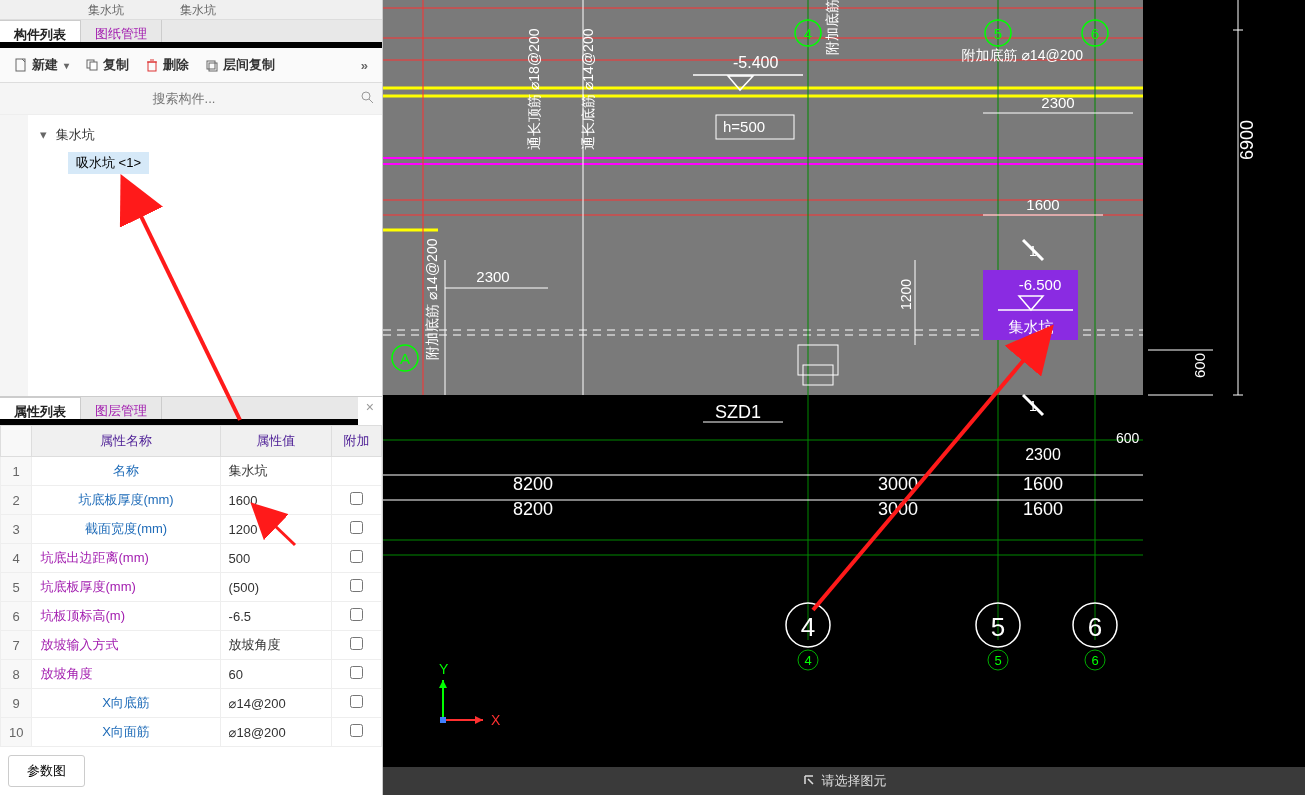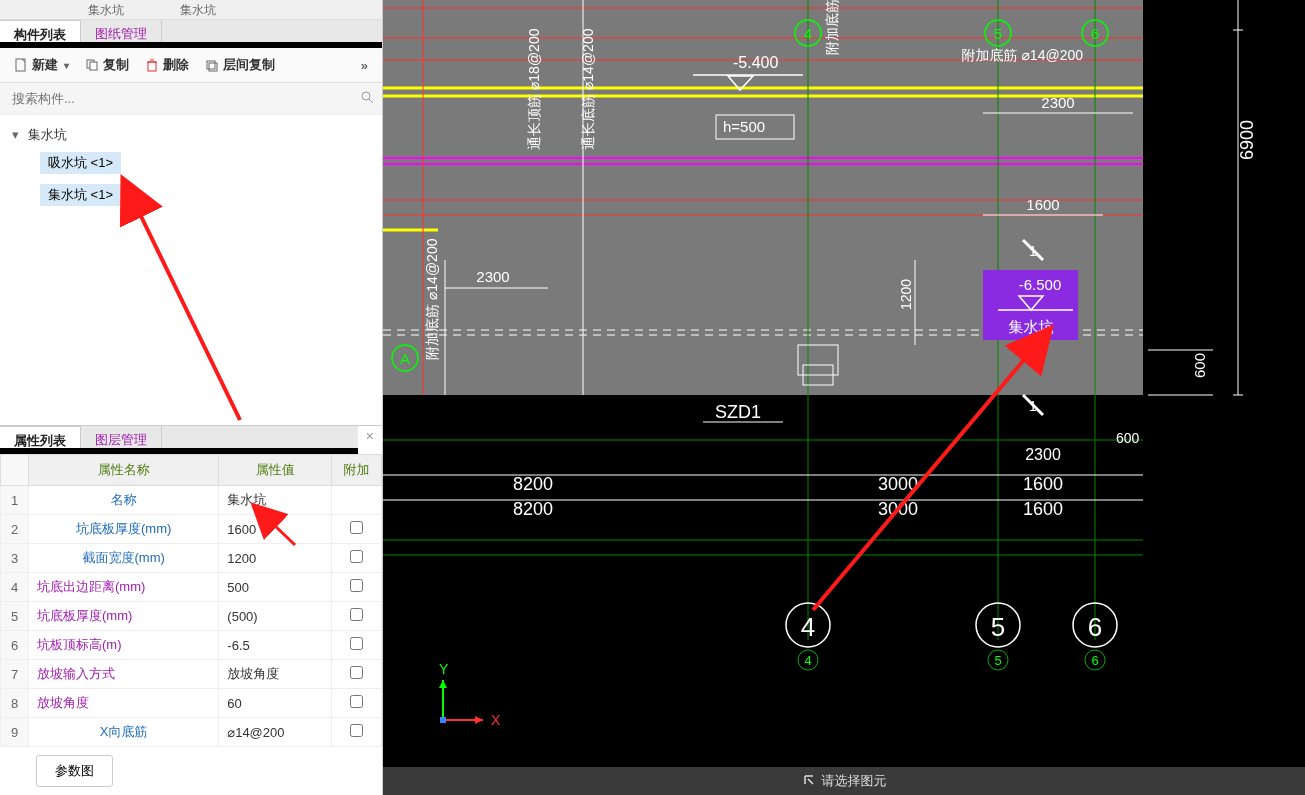--- a/index.html
+++ b/index.html
@@ -19,48 +19,48 @@
 .tab.active { background: #fff; color: #222; font-weight: bold; border-top: 1px solid #ccc; }
 
 
 .toolbar { display: flex; align-items: center; padding: 6px 8px; gap: 4px; background: #fafafa; border-bottom: 1px solid #ddd; font-size: 13px; }
 .tool-btn { display: flex; align-items: center; gap: 4px; padding: 2px 6px; cursor: pointer; color: #333; font-weight: bold; }
 .tool-btn .icon { width: 14px; height: 14px; display: inline-block; }
 .dropdown-arrow { font-size: 10px; color: #666; margin-left: 2px; }
 
 
 .search-box { display: flex; align-items: center; padding: 4px 8px; border-bottom: 1px solid #eee; }
-.search-box input { flex: 1; border: none; background: transparent; font-size: 13px; outline: none; padding: 4px; color: #999; }
+.search-box input { flex: 1; border: none; background: transparent; font-size: 13px; outline: none; padding: 4px; color: #999; text-align: center; }
 .search-icon { color: #999; font-size: 14px; }
 
 
-.tree { flex: 1; padding: 8px 12px; font-size: 13px; background: #fff; overflow: auto; }
+.tree { flex: 1; padding: 8px 12px; font-size: 13px; background: #fff; overflow: auto; margin-left: 28px; }
 .tree-node { padding: 3px 0; }
 .tree-caret { display: inline-block; width: 12px; color: #666; }
 .tree-children { padding-left: 28px; }
 .tree-item { display: inline-block; padding: 2px 8px; margin: 2px 0; cursor: pointer; }
 .tree-item.highlighted { background: #d6e9f8; text-align: right; }
 .tree-root-label { color: #333; }
 
 
 .props-section { border-top: 1px solid #ccc; background: #fff; }
 .close-x { float: right; color: #999; padding: 2px 8px; cursor: pointer; font-size: 14px; }
 
 .props-table { width: 100%; border-collapse: collapse; font-size: 13px; }
-.props-table th { background: #f0f0f0; padding: 6px 8px; text-align: center; font-weight: normal; border: 1px solid #ddd; color: #4d7c0f; }
+.props-table th { background: #f0f0f0; padding: 6px 8px; text-align: center; font-weight: normal; border: 1px solid #ddd; color: #4c1d95; }
 .props-table td { padding: 5px 8px; border: 1px solid #eee; }
 .props-table .row-num { width: 28px; text-align: center; background: #f8f8f8; color: #666; }
 .props-table .name-col { color: #a21caf; }
 .props-table .name-col.link { color: #1e6bb8; text-align: center; }
 .props-table .val-col { color: #333; }
 .props-table .check-col { width: 50px; text-align: center; }
 .props-table input[type="checkbox"] { }
 
 .param-btn-row { padding: 8px; }
-.param-btn { padding: 6px 18px; border: 1px solid #ccc; background: #fff; border-radius: 3px; cursor: pointer; font-size: 13px; margin-left: 28px; }
+.param-btn { padding: 6px 18px; border: 1px solid #ccc; background: #fff; border-radius: 3px; cursor: pointer; font-size: 13px; }
 
 
 .canvas { position: relative; width: 100%; height: 100%; }
 .canvas svg { position: absolute; top: 0; left: 0; }
 .status-bar { position: absolute; bottom: 0; left: 0; right: 0; height: 28px; background: #3a3a3a; color: #ddd; display: flex; align-items: center; justify-content: center; font-size: 13px; gap: 6px; }
 
 
 .arrow-annotation { position: absolute; pointer-events: none; }
 
 </style>
@@ -131,21 +131,20 @@
       </span>
     </div>
 
     <div class="tree">
       <div class="tree-node">
         <span class="tree-caret">▾</span>
         <span class="tree-root-label">集水坑</span>
       </div>
       <div class="tree-children">
         <div class="tree-node"><span class="tree-item highlighted">吸水坑 &lt;1&gt;</span></div>
-        <div class="tree-node"><span class="tree-item highlighted">集水坑 &lt;1&gt;</span></div>
       </div>
     </div>
 
     <div class="props-section">
       <span class="close-x">×</span>
       <div class="tabs">
         <div class="tab active">属性列表</div>
         <div class="tab">图层管理</div>
       </div>
       <table class="props-table">
@@ -205,20 +204,26 @@
               <td class="name-col">放坡角度</td>
               <td class="val-col">60</td>
               <td class="check-col"><input type="checkbox" style=""></td>
             </tr>
             <tr>
               <td class="row-num">9</td>
               <td class="name-col link">X向底筋</td>
               <td class="val-col">⌀14@200</td>
               <td class="check-col"><input type="checkbox" style=""></td>
             </tr>
+            <tr>
+              <td class="row-num">10</td>
+              <td class="name-col link">X向面筋</td>
+              <td class="val-col">⌀18@200</td>
+              <td class="check-col"><input type="checkbox" style=""></td>
+            </tr>
           </tbody>
       </table>
       <div class="param-btn-row">
         <button class="param-btn">参数图</button>
       </div>
     </div>
   </div>
 
   <div class="right-panel">
     <div class="canvas">

